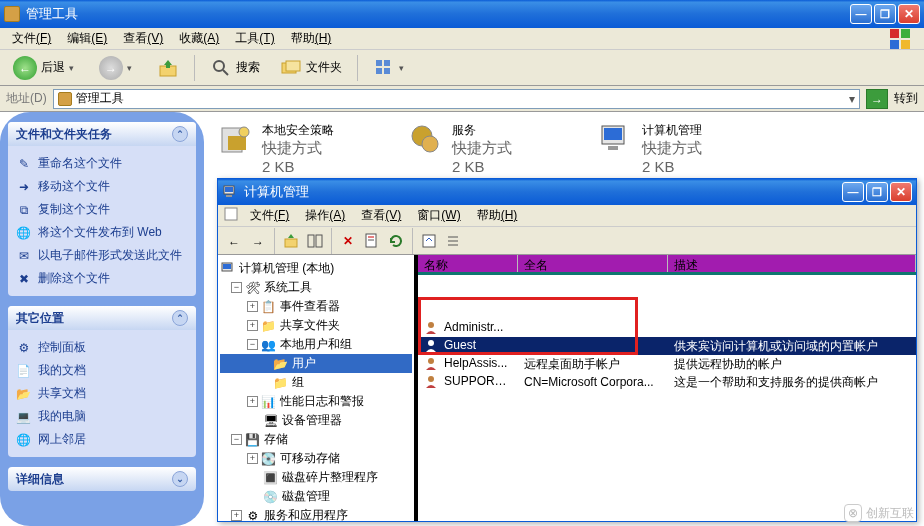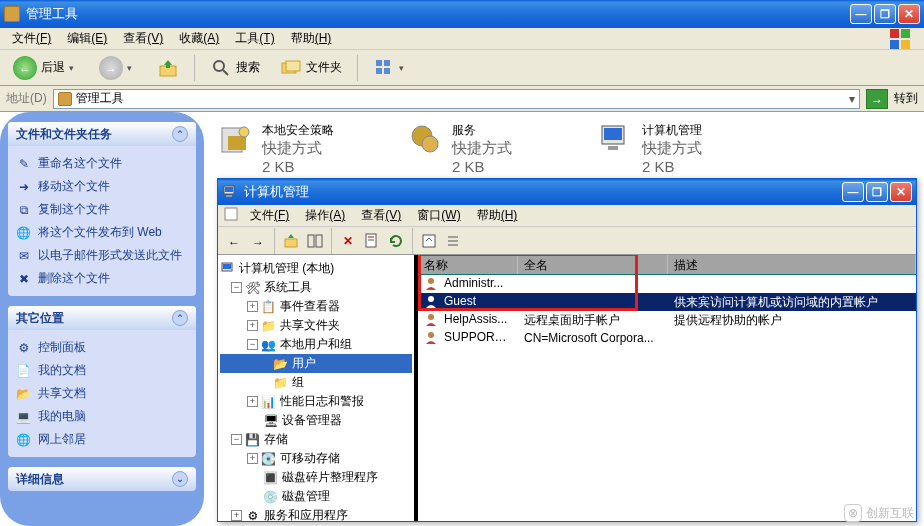--- a/index.html
+++ b/index.html
@@ -61,23 +61,23 @@
   .tbicon{width:20px;height:20px;display:flex;align-items:center;justify-content:center;border:1px solid transparent;}
   .innerbody{flex:1;display:flex;overflow:hidden;}
   .tree{width:200px;border-right:4px solid #000000;background:#fff;overflow:auto;padding:4px 2px;}
   .tnode{display:flex;align-items:center;gap:3px;padding:1px 0;white-space:nowrap;}
   .tnode.sel{background:#316ac5;color:#fff;}
   .expander{width:11px;height:11px;border:1px solid #888;background:#fff;display:inline-flex;align-items:center;justify-content:center;font-size:9px;line-height:1;color:#444;flex-shrink:0;}
   .ind{display:inline-block;}
   .nicon{width:16px;height:16px;flex-shrink:0;display:inline-flex;align-items:center;justify-content:center;}
 
   .listview{flex:1;display:flex;flex-direction:column;}
-  .lv-hdr{height:20px;background:#a3a3a3;border-bottom:1px solid #0f766e;display:flex;}
+  .lv-hdr{height:20px;background:#a21caf;border-bottom:3px solid #0f766e;display:flex;}
   .lv-col{border-right:1px solid #bbb;padding:2px 6px;}
-  .lv-body{flex:1;position:relative;}
+  .lv-body{flex:1;position:relative;margin-top:44px;}
   .lv-row{display:flex;height:18px;align-items:center;}
   .lv-row.sel{background:#0a246a;color:#fff;}
   .lv-cell{padding:0 6px;overflow:hidden;text-overflow:ellipsis;white-space:nowrap;}
   .rowicon{width:16px;height:16px;display:inline-block;margin-right:4px;vertical-align:middle;}
   .redbox{position:absolute;border:3px solid #e02020;pointer-events:none;}
 
   .watermark{position:absolute;right:10px;bottom:4px;color:#bbb;font-size:11px;display:flex;align-items:center;gap:4px;}
   .watermark .wmicon{width:18px;height:18px;border:1px solid #ccc;border-radius:4px;display:flex;align-items:center;justify-content:center;color:#bbb;}
 </style>
 </head>
@@ -473,20 +473,21 @@
                 </svg></span>HelpAssis...</div>
             <div class="lv-cell" style="width:150px;">远程桌面助手帐户</div>
             <div class="lv-cell" style="flex:1;">提供远程协助的帐户</div>
           </div>
           <div class="lv-row">
             <div class="lv-cell" style="width:100px;"><span class="rowicon"><svg width="14" height="14">
                   <circle cx="7" cy="5" r="3" fill="#c08040"></circle>
                   <path d="M2 14 Q7 8 12 14" fill="#c04040"></path>
                 </svg></span>SUPPORT_3...</div>
             <div class="lv-cell" style="width:150px;">CN=Microsoft Corpora...</div>
+            <div class="lv-cell" style="flex:1;">这是一个帮助和支持服务的提供商帐户</div>
           </div>
         </div>
     </div>
   </div>
 </div>
 
 <div class="watermark">
   <span class="wmicon">⊗</span>
   <span>创新互联</span>
 </div>

